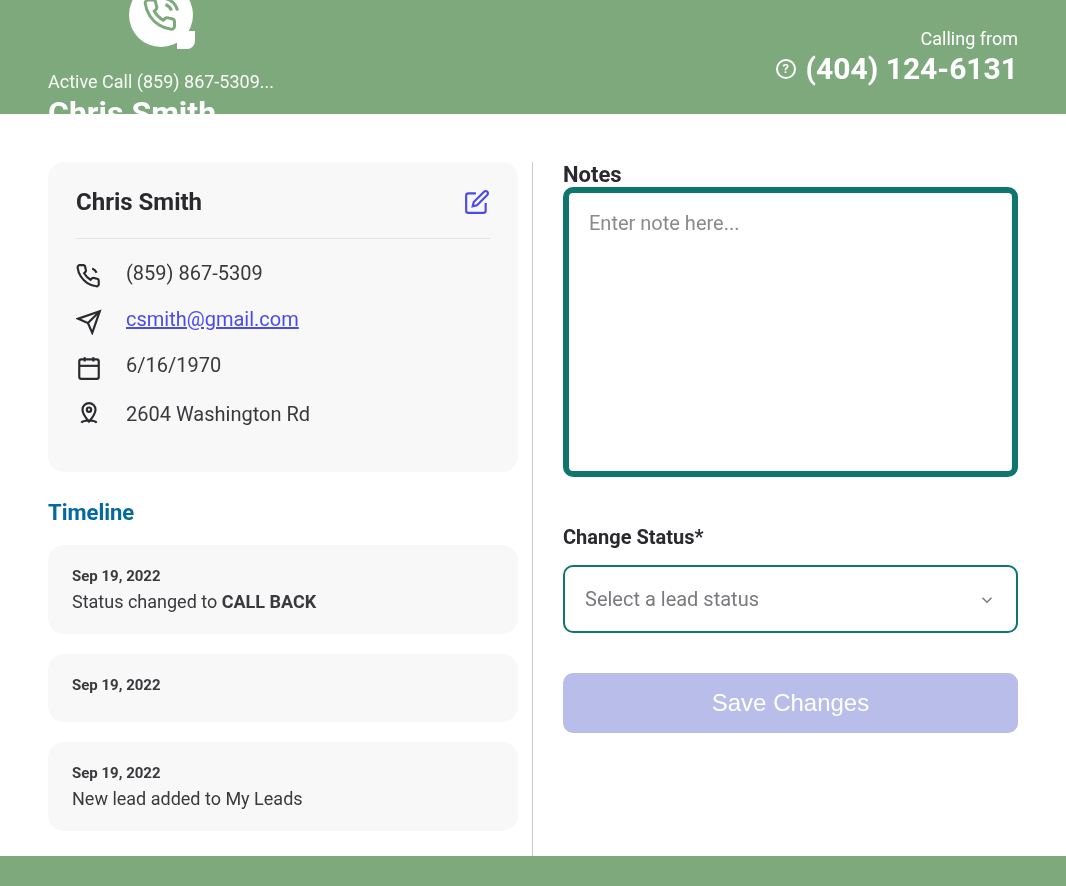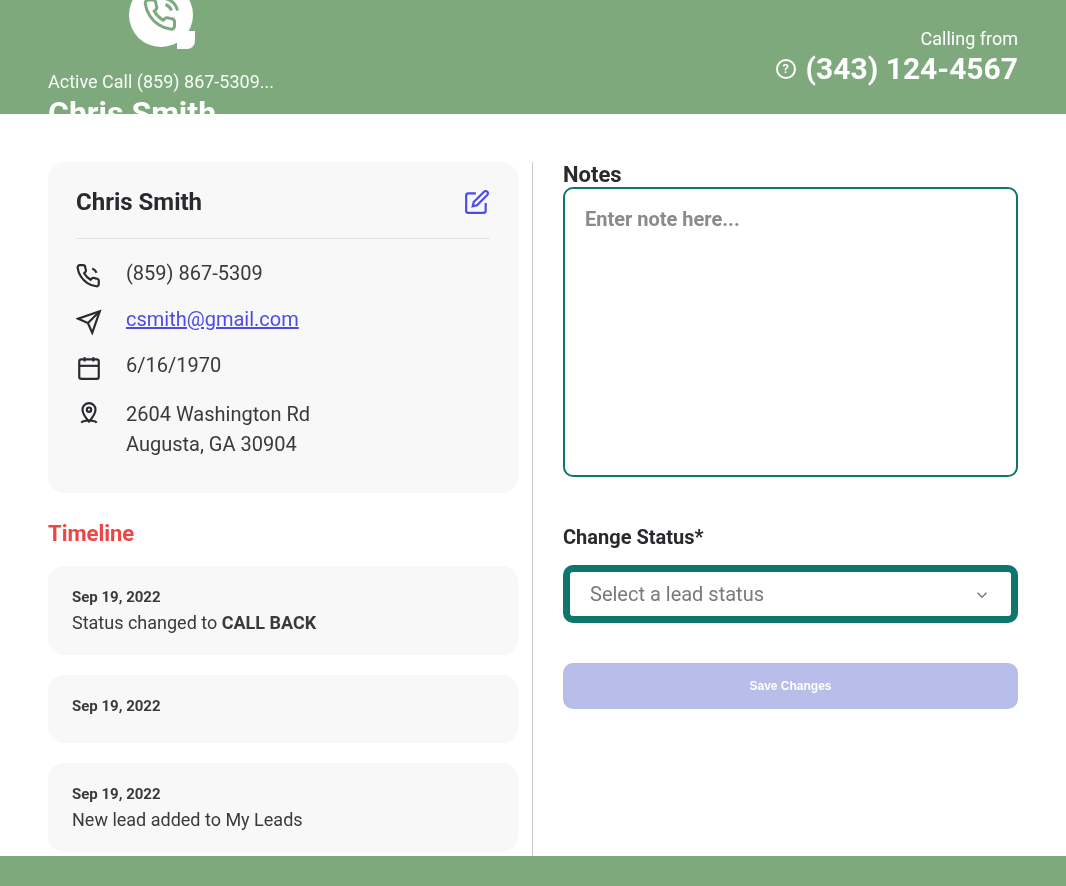--- a/index.html
+++ b/index.html
@@ -106,35 +106,35 @@
     height: 26px;
   }
   .info-row {
     display: flex;
     align-items: flex-start;
     gap: 24px;
     margin-bottom: 18px;
     font-size: 20px;
     color: #3a3a3e;
   }
-  .info-row:last-child { margin-bottom: 4px; }
+  .info-row:last-child { margin-bottom: 13px; }
   .info-row .icon {
     width: 26px;
     height: 26px;
     flex-shrink: 0;
     color: #2a2a2e;
     margin-top: 2px;
   }
   .info-row a { color: #4b4be8; text-decoration: underline; }
   .info-row .addr-block { line-height: 1.5; }
 
   .section-title {
     font-size: 22px;
     font-weight: 700;
-    color: #ef4444;
+    color: #0369a1;
     margin-bottom: 20px;
   }
 
   .timeline-item {
     background: #f8f8f9;
     border-radius: 16px;
     padding: 22px 24px;
     margin-bottom: 20px;
   }
   .timeline-date {
@@ -151,65 +151,64 @@
 
   .notes-label {
     font-size: 22px;
     font-weight: 700;
     color: #2a2a2e;
     margin-bottom: 0;
   }
   .notes-area {
     width: 100%;
     height: 290px;
-    border: 2px solid #0f766e;
+    border: 6px solid #0f766e;
     border-radius: 10px;
     padding: 18px 20px;
     font-size: 20px;
     color: #3a3a3e;
     resize: none;
     font-family: inherit;
-    font-weight: bold;
   }
   .notes-area::placeholder { color: #8a8a8e; }
 
   .status-label {
     font-size: 20px;
     font-weight: 700;
     color: #2a2a2e;
     margin-top: 44px;
     margin-bottom: 16px;
   }
   .status-select {
     width: 100%;
-    border: 7px solid #0f766e;
+    border: 2px solid #0f766e;
     border-radius: 10px;
-    padding: 10px 20px;
+    padding: 20px 20px;
     font-size: 20px;
     color: #7a7a7e;
     display: flex;
     justify-content: space-between;
     align-items: center;
     cursor: pointer;
     background: #fff;
   }
   .chevron {
     width: 18px; height: 18px; color: #7a7a7e;
   }
 
   .save-btn {
     width: 100%;
     margin-top: 40px;
     background: #b9bde9;
     color: #fff;
     border: none;
     border-radius: 10px;
     padding: 16px;
-    font-size: 12px;
-    font-weight: 700;
+    font-size: 24px;
+    font-weight: 400;
     cursor: pointer;
   }
 
   .footer-bar {
     position: absolute;
     bottom: 0;
     left: 0;
     right: 0;
     height: 30px;
     background: #7da97d;
@@ -229,21 +228,21 @@
     </div>
     <div class="header-text">
       <div class="sub">Active Call (859) 867-5309...</div>
       <div class="main">Chris Smith</div>
     </div>
   </div>
   <div class="header-right">
     <div class="small">Calling from</div>
     <div class="number-row">
       <span class="help-icon">?</span>
-      <span class="number">(343) 124-4567</span>
+      <span class="number">(404) 124-6131</span>
     </div>
   </div>
 </div>
 
 <div class="content">
   <div class="left-col">
     <div class="card">
       <div class="card-header">
         <h2>Chris Smith</h2>
         <span class="edit-btn">
@@ -288,21 +287,20 @@
       <div class="info-row">
         <span class="icon">
           <svg viewBox="0 0 24 24" fill="none" stroke="currentColor" stroke-width="2">
             <path d="M12 2a6 6 0 0 0-6 6c0 4 6 11 6 11s6-7 6-11a6 6 0 0 0-6-6z"></path>
             <circle cx="12" cy="8" r="2"></circle>
             <path d="M5 20c1-2 4-2 7-2s6 0 7 2"></path>
           </svg>
         </span>
         <span class="addr-block">
           <span>2604 Washington Rd</span><br>
-          <span>Augusta, GA 30904</span>
         </span>
       </div>
     </div>
 
     <div class="section-title">Timeline</div>
 
     <div class="timeline-item">
       <div class="timeline-date">Sep 19, 2022</div>
       <div class="timeline-body">
         <span>Status changed to </span><span class="strong">CALL BACK</span>

